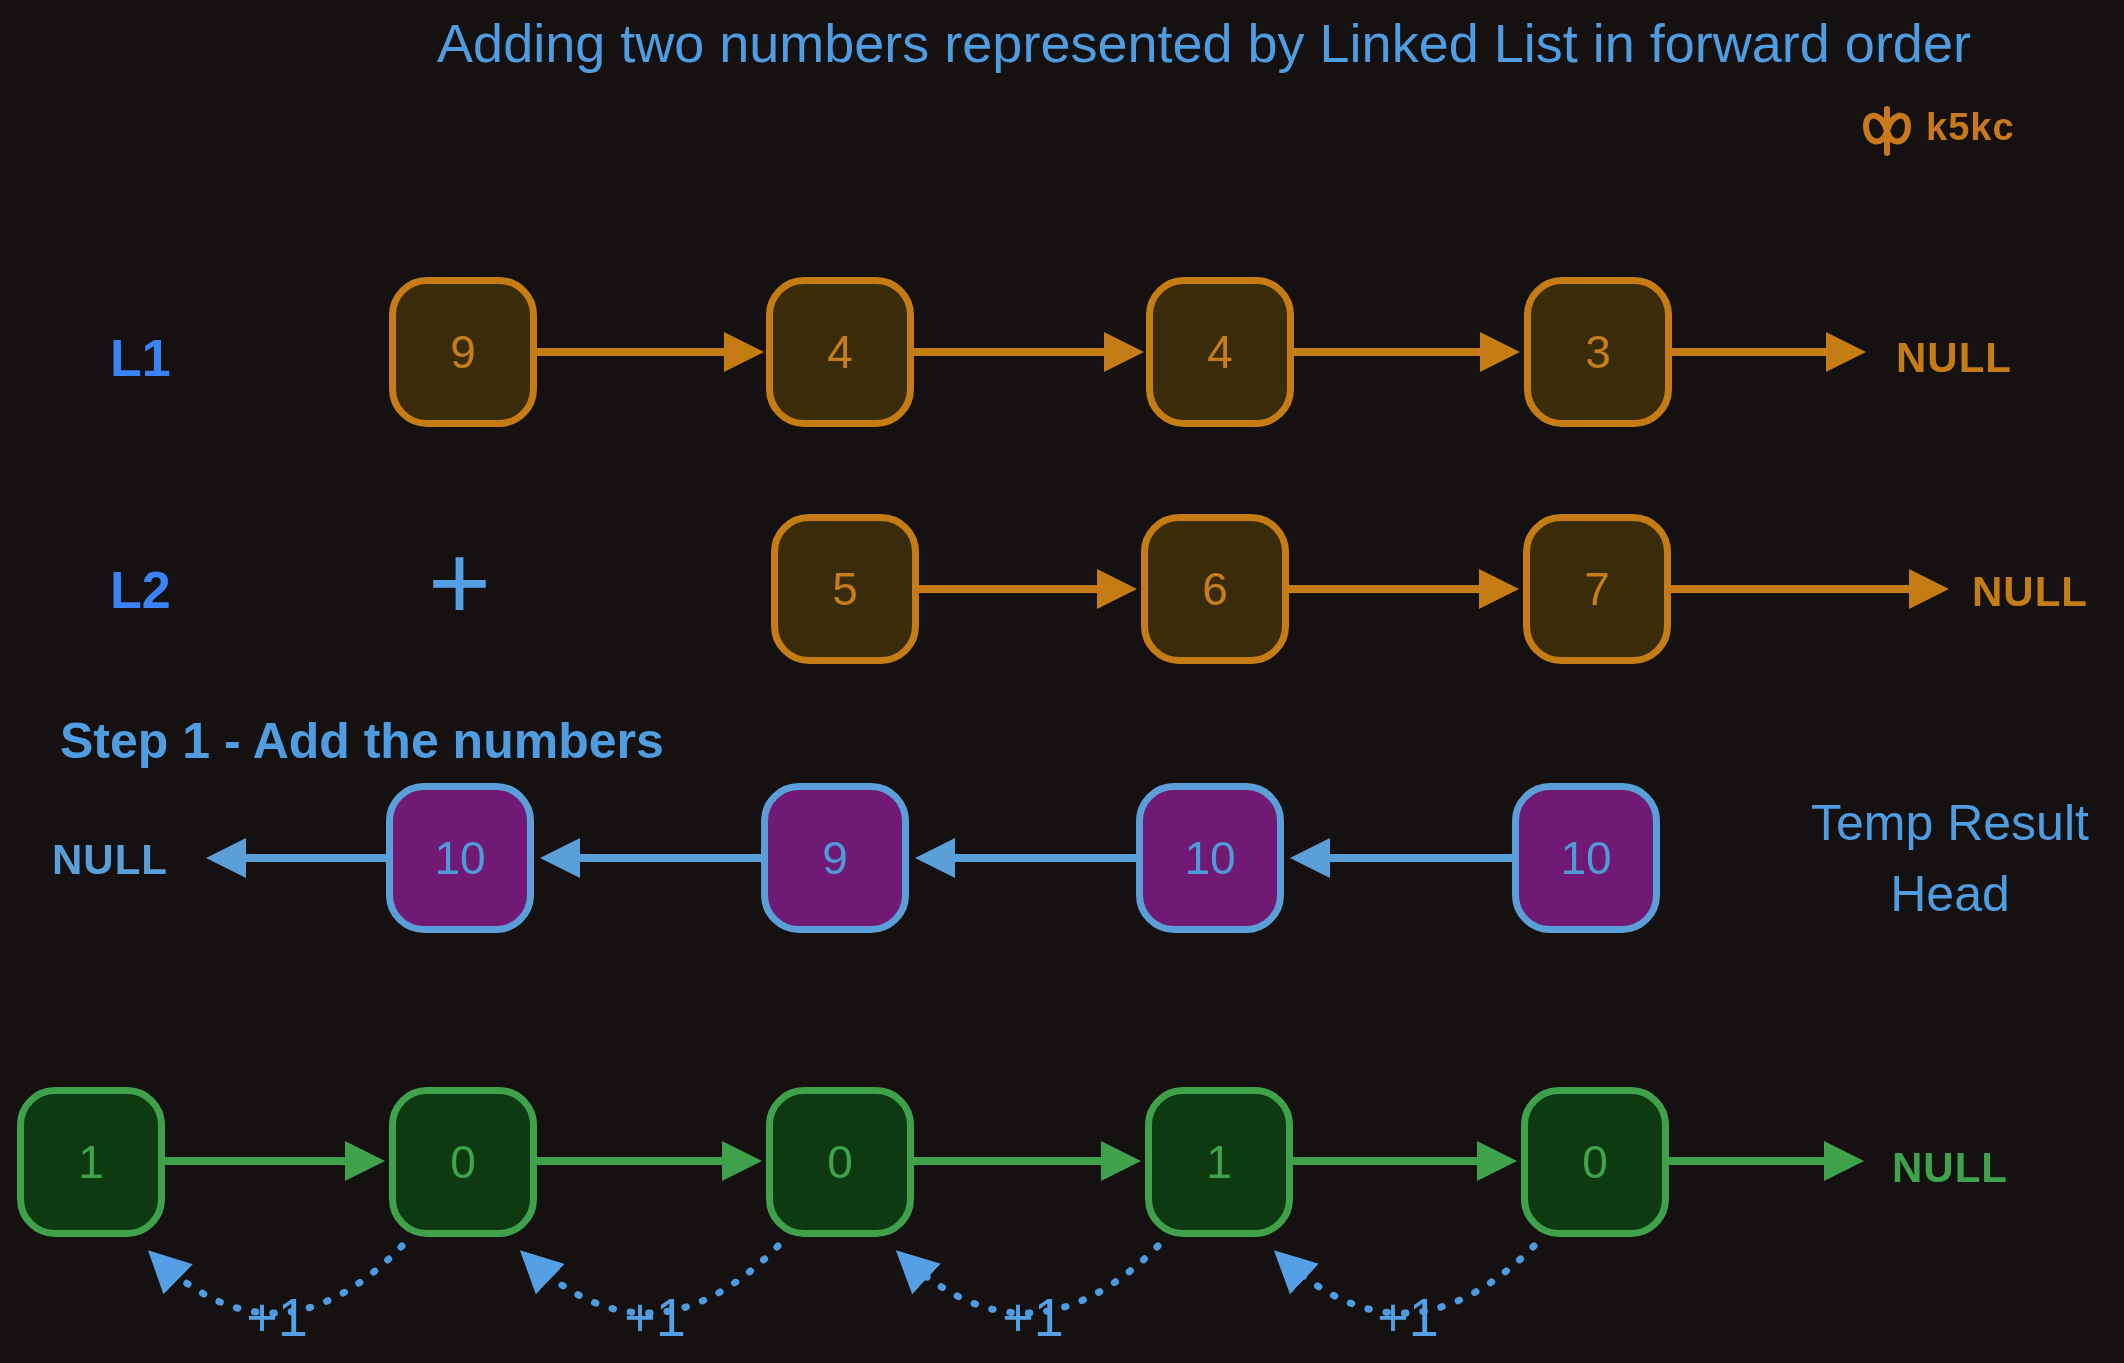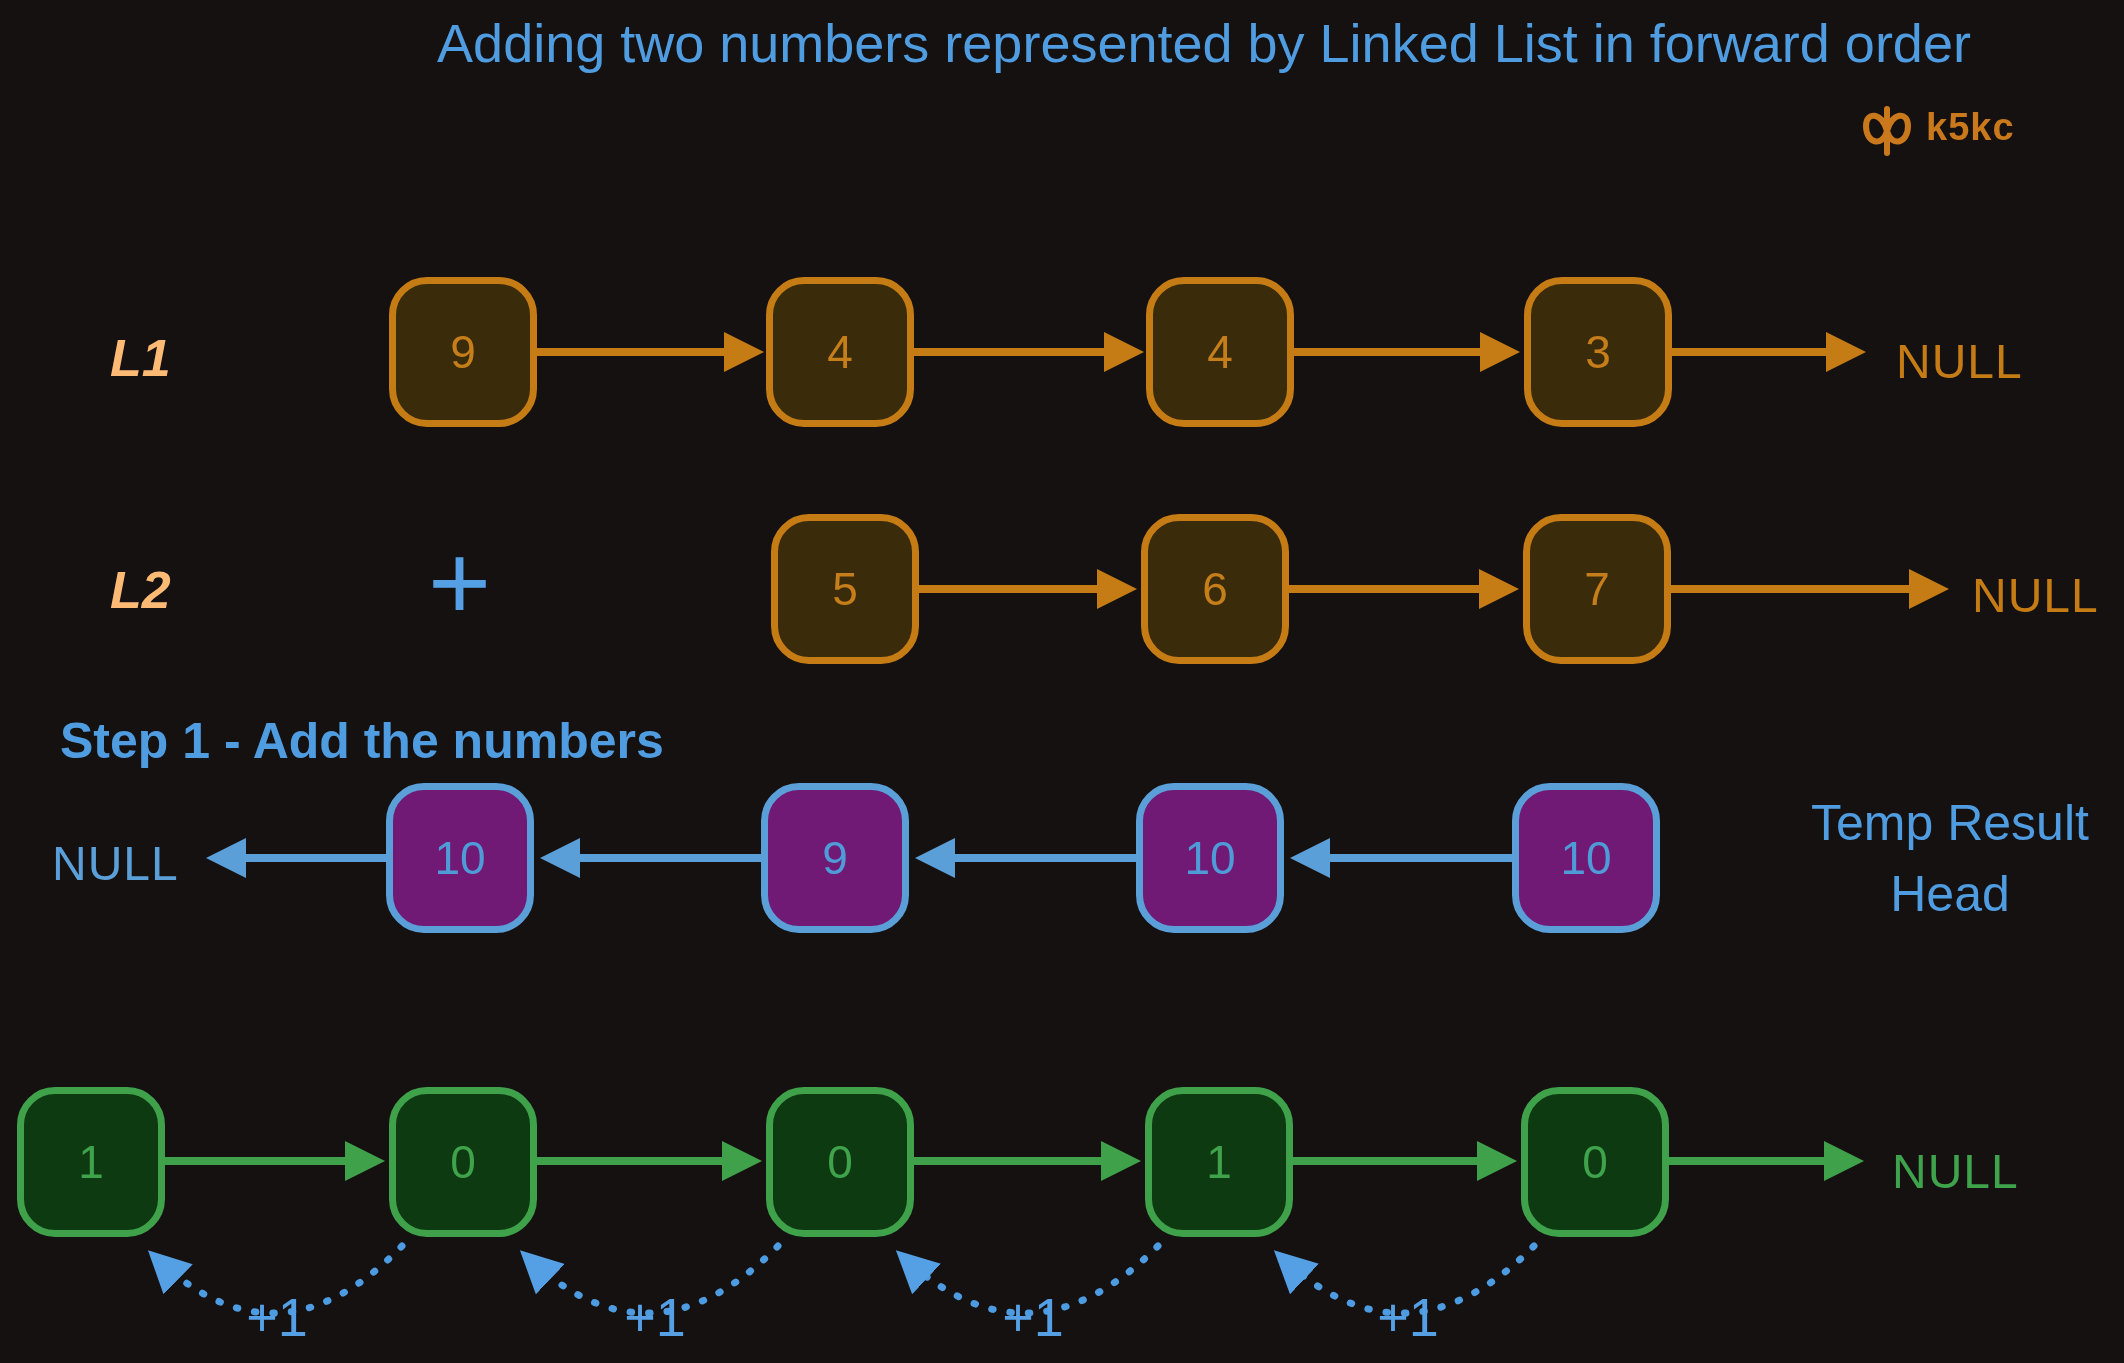--- a/index.html
+++ b/index.html
@@ -8,22 +8,22 @@
     background:#141110;
     font-family:"Liberation Sans", sans-serif;
   }
   .abs{position:absolute;}
   
   .title{
     left:300px;right:16px;top:12px;text-align:center;
     font-size:54px;color:#4f9ce1;letter-spacing:0;
   }
   .heading{font-size:50px;color:#4f9ce1;font-weight:600;letter-spacing:0;}
-  .list-label{font-size:52px;color:#fdba74;font-weight:600;font-style:italic;}
-  .null-label{font-size:48px;letter-spacing:1px;font-weight:400;}
+  .list-label{font-size:52px;color:#3b82f6;font-weight:600;}
+  .null-label{font-size:42px;letter-spacing:1px;font-weight:700;}
   .null-orange{color:#c67c15;}
   .null-blue{color:#5b9fd9;}
   .null-green{color:#3fa34c;}
   .plus{
     font-size:108px;line-height:1;color:#55a0e5;font-weight:400;
   }
   .note{
     left:1770px;top:788px;width:360px;text-align:center;
     font-size:50px;line-height:1.42;color:#4f9ce1;
   }

